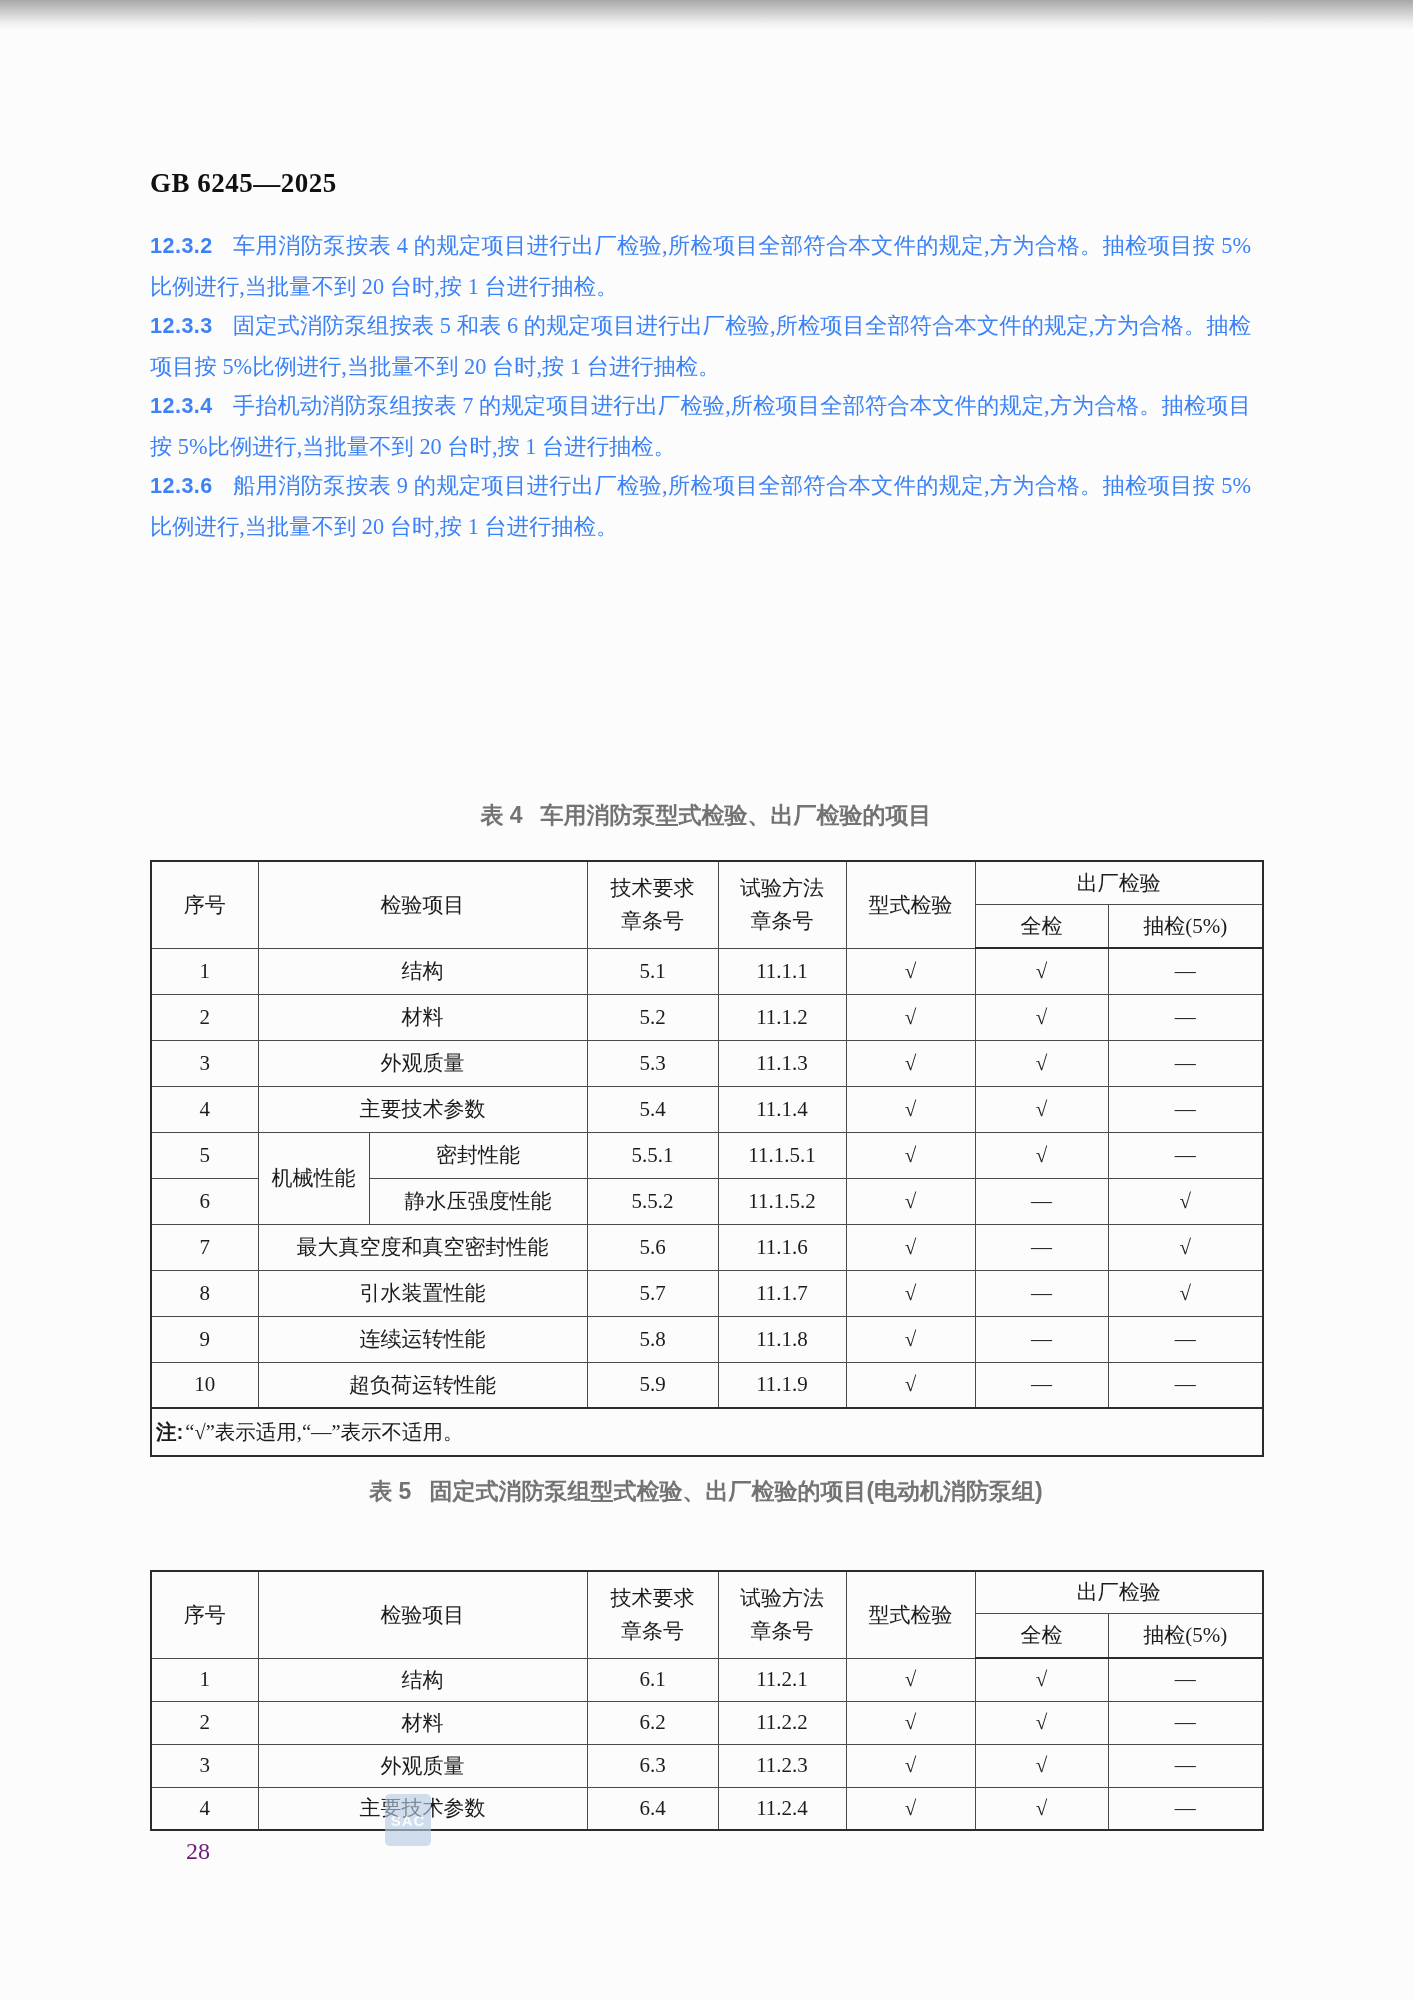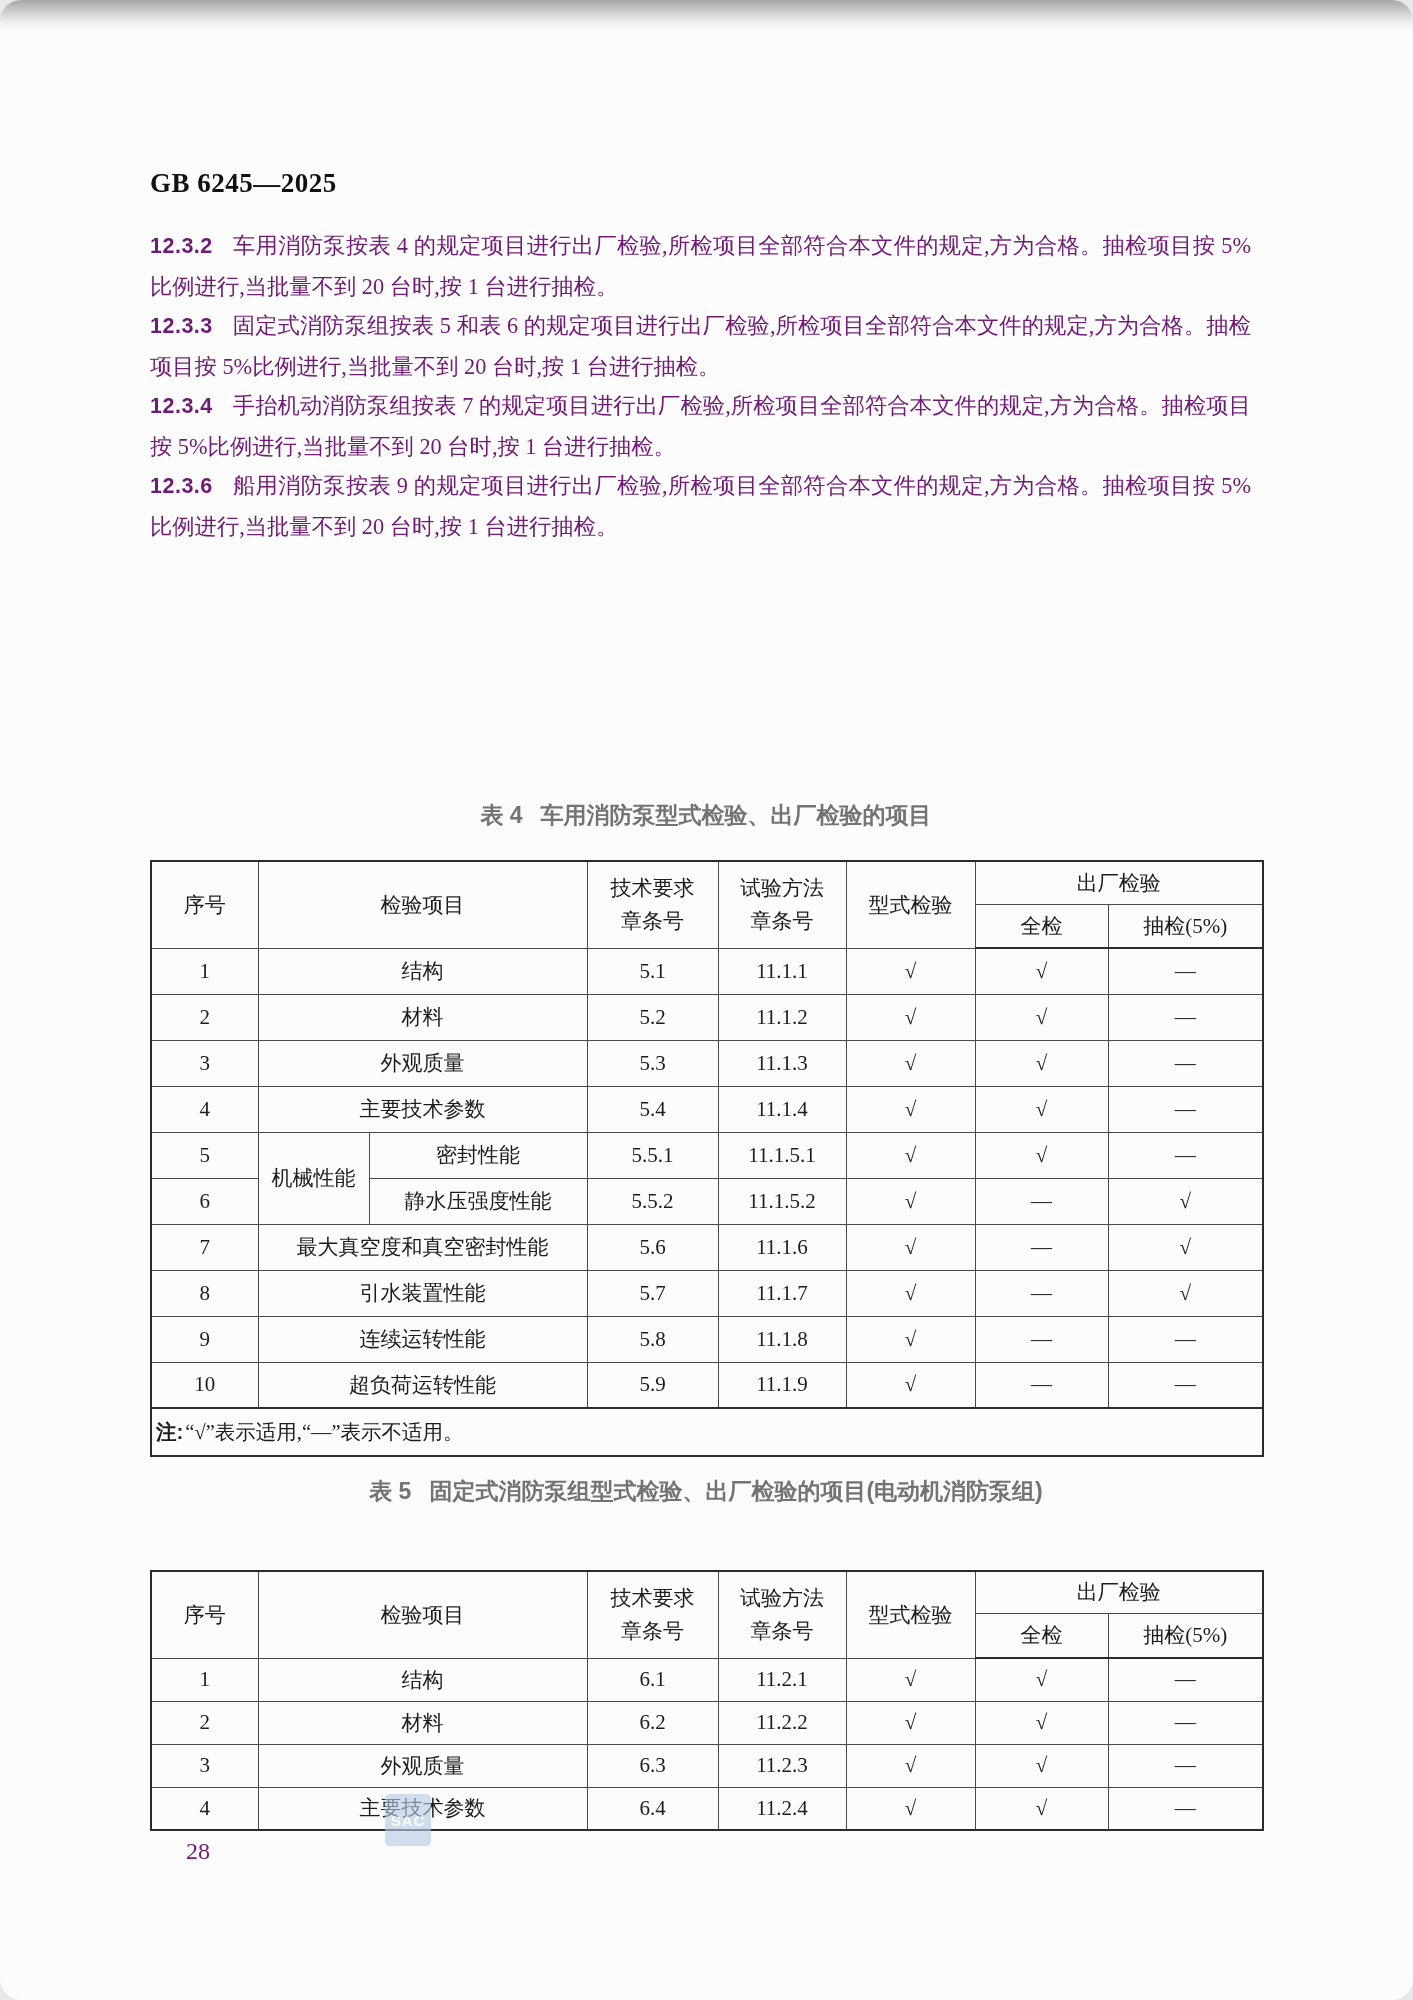--- a/index.html
+++ b/index.html
@@ -1,35 +1,35 @@
 <!DOCTYPE html>
 <html><head>
 <meta charset="utf-8">
 <style>
   html,body{margin:0;padding:0;background:#e8e8e8;}
   .page{
     position:relative;width:1413px;height:2000px;background:#fcfcfc;
     font-family:"Liberation Serif","DejaVu Serif",serif;color:#1b1b1b;
-    overflow:hidden;margin:0 auto;border-radius:21px;
+    overflow:hidden;margin:0 auto;
   }
   .scan-top-shadow{
     position:absolute;top:0;left:0;width:100%;height:30px;
     background:linear-gradient(to bottom,#a7a7a7 0%,#c9c9c9 35%,#ececec 72%,#fcfcfc 100%);
   }
   .doc-code{
     position:absolute;top:168px;left:150px;
     font-family:"Liberation Serif","DejaVu Serif",serif;
     font-weight:700;font-size:27px;letter-spacing:.5px;color:#111;
   }
   .clauses{
     position:absolute;top:226px;left:150px;width:1101px;
   }
   .clauses p{
     margin:0;padding:0;font-size:22.3px;line-height:39.5px;
-    text-align:justify;color:#701a75;
+    text-align:justify;color:#3b82f6;
   }
   .clause-num{
     font-family:"Liberation Sans","DejaVu Sans",sans-serif;
     font-weight:700;font-size:21.5px;margin-right:20px;letter-spacing:.5px;
   }
   .tbl-caption{
     position:absolute;left:150px;width:1112px;text-align:center;
     font-family:"Liberation Sans","DejaVu Sans",sans-serif;
     font-weight:700;font-size:23px;color:#737373;
   }

